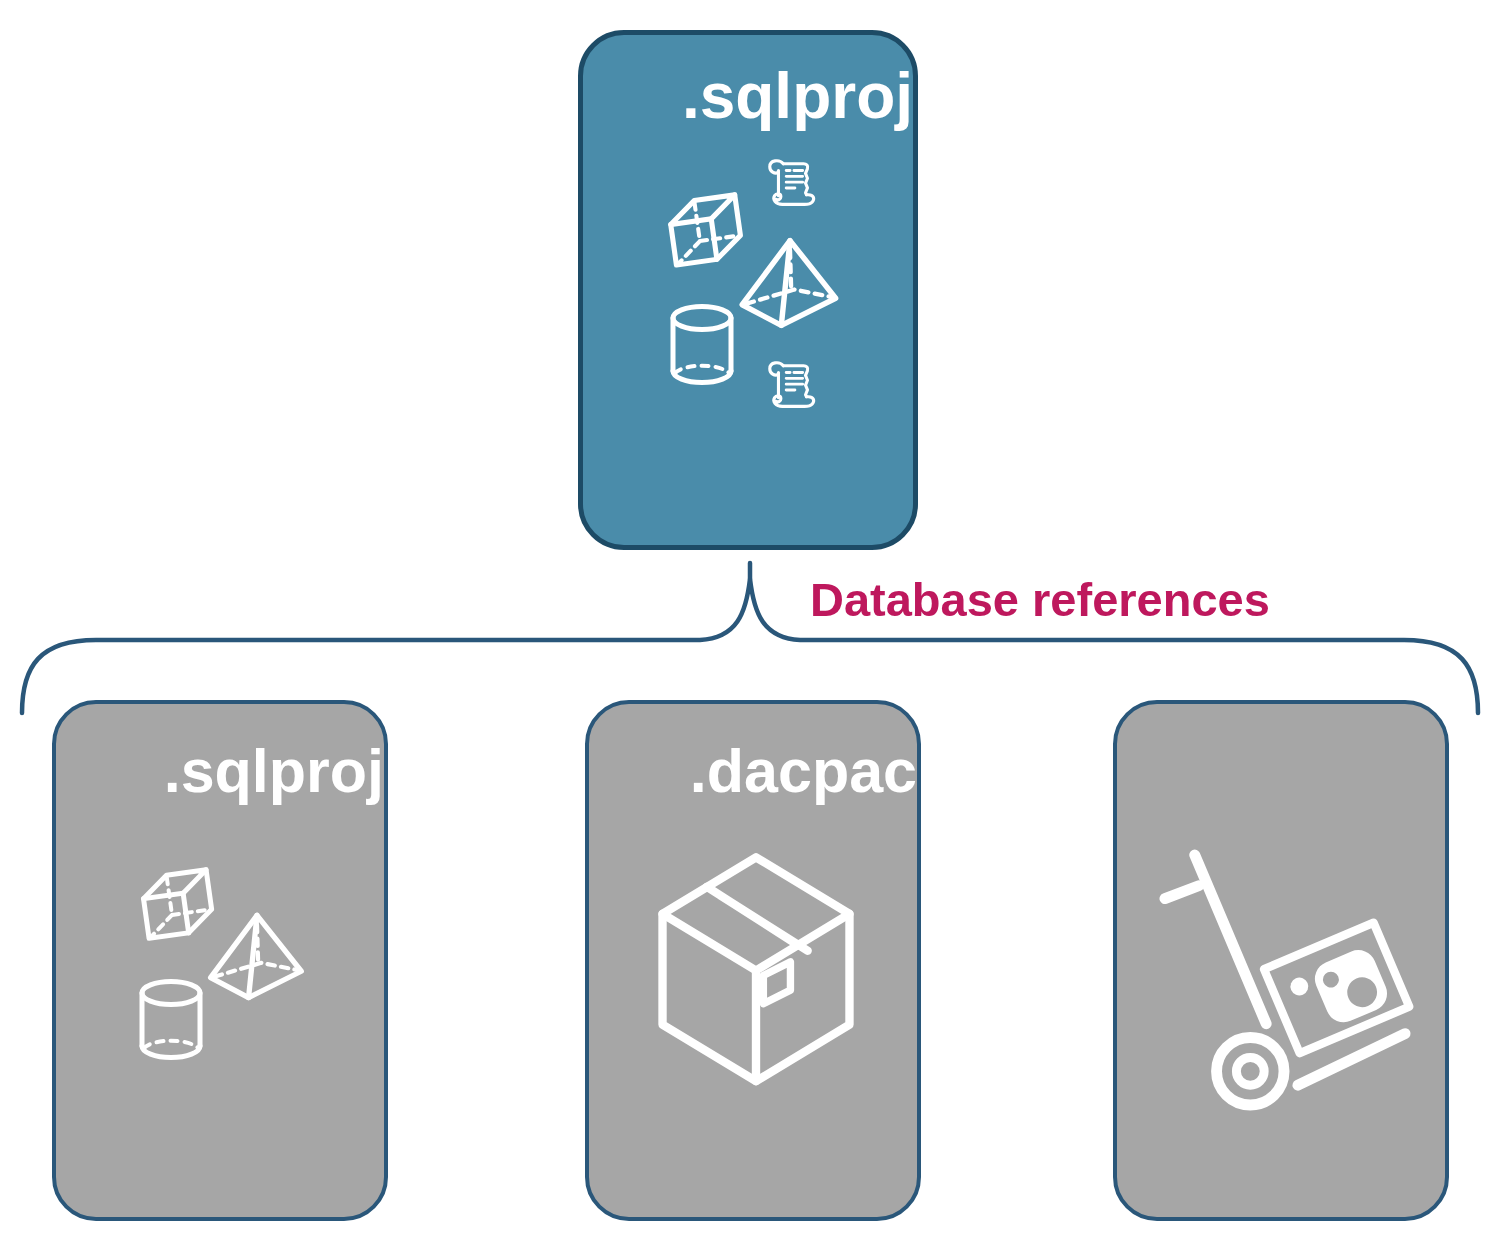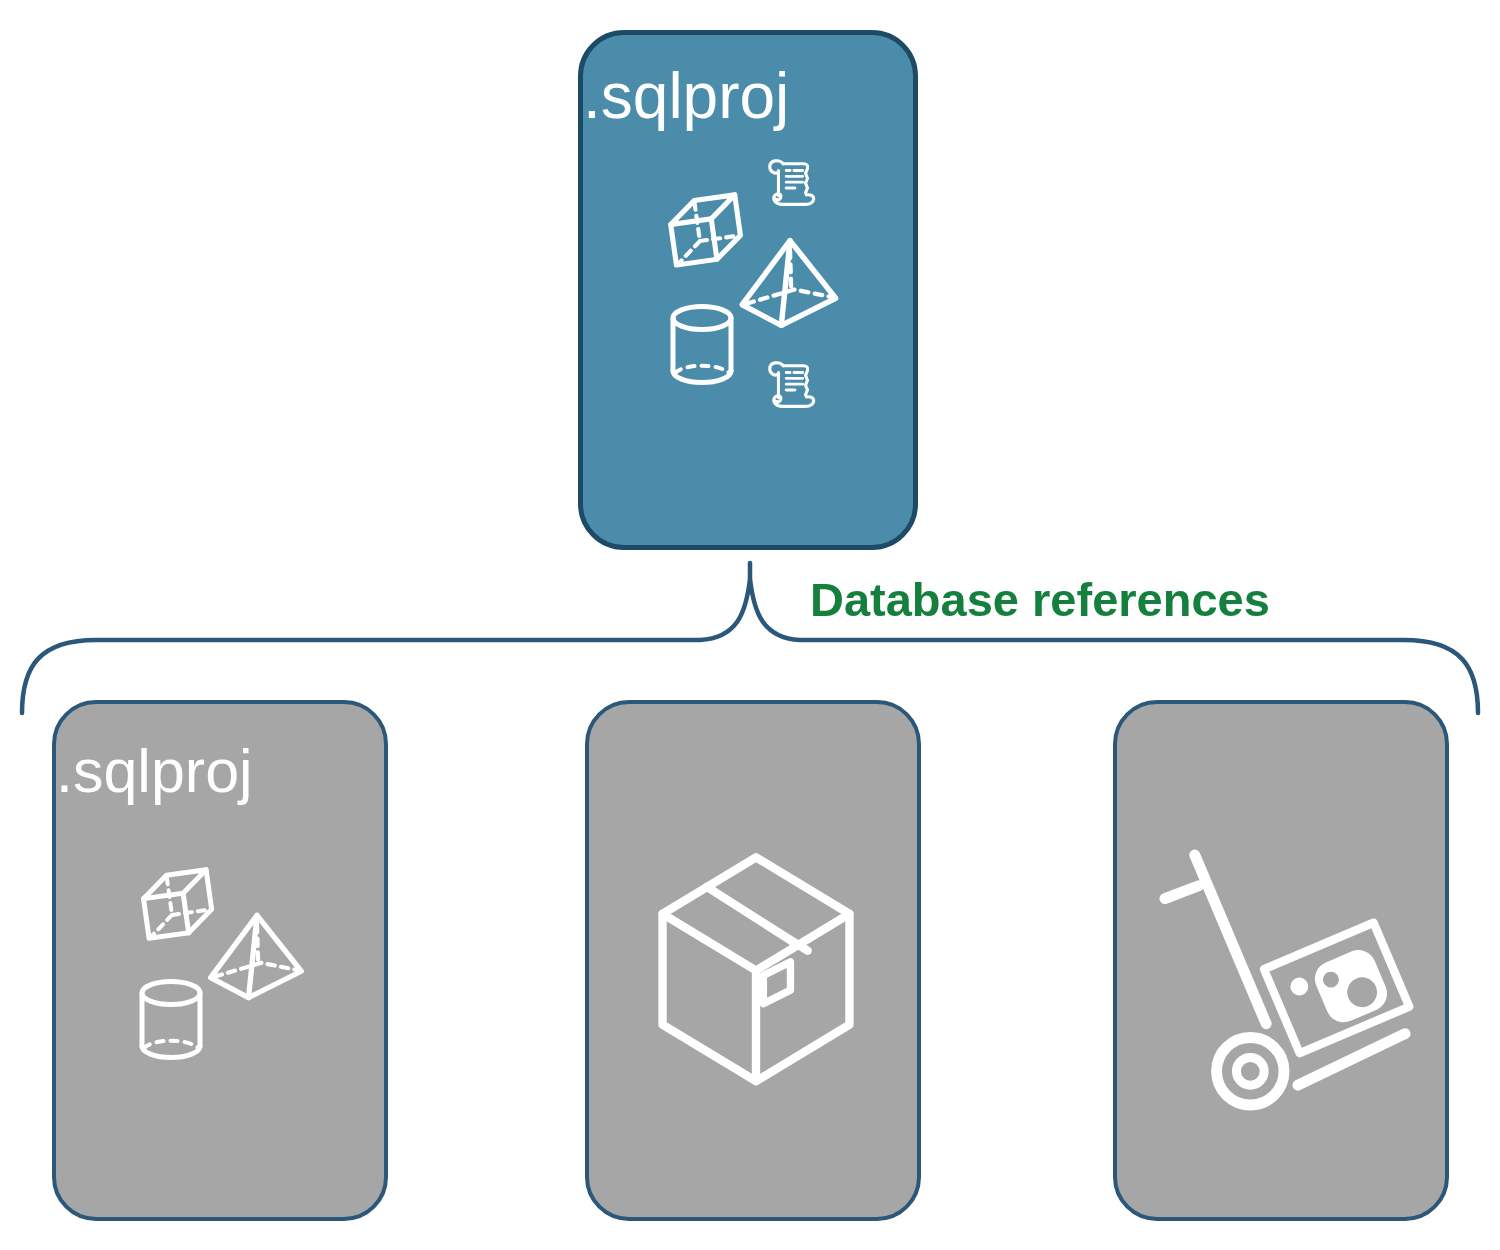--- a/index.html
+++ b/index.html
@@ -36,23 +36,23 @@
     border: 4px solid #2A577A;
     border-radius: 44px;
   }
   .child-node.pos-0 { left: 52px; }
   .child-node.pos-1 { left: 585px; }
   .child-node.pos-2 { left: 1113px; }
 
   .node-label {
     display: block;
     width: 100%;
-    text-align: left;
+    text-align: right;
     color: #ffffff;
-    font-weight: 400;
+    font-weight: 700;
     letter-spacing: 0px;
   }
   .root-node .node-label { margin-top: 24px; font-size: 64px; }
   .child-node .node-label { margin-top: 32px; font-size: 61px; }
 
   .icon { position: absolute; }
 
   
   .root-node .i-scroll-1  { left: 178px; top: 122px; width: 62px;  height: 58px; }
   .root-node .i-cube      { left: 76px;  top: 152px; width: 94px;  height: 92px; }
@@ -74,21 +74,21 @@
     top: 545px;
     width: 1500px;
     height: 180px;
   }
   .connector-label {
     position: absolute;
     left: 810px;
     top: 572px;
     font-size: 47px;
     font-weight: 700;
-    color: #15803d;
+    color: #be185d;
     white-space: nowrap;
   }
   .symbol-defs { position: absolute; width: 0; height: 0; overflow: hidden; }
 </style>
 </head>
 <body>
 
 <svg class="symbol-defs" aria-hidden="true">
   <defs>
 
@@ -194,20 +194,21 @@
       </svg>
     <svg class="icon i-pyramid">
         <use href="#sym-pyramid"></use>
       </svg>
     <svg class="icon i-cylinder">
         <use href="#sym-cylinder"></use>
       </svg>
   </div>
 
   <div class="node child-node pos-1">
+    <span class="node-label">.dacpac</span>
     <svg class="icon i-package">
         <use href="#sym-package"></use>
       </svg>
   </div>
 
   <div class="node child-node pos-2">
     <svg class="icon i-handtruck">
         <use href="#sym-handtruck"></use>
       </svg>
   </div>

